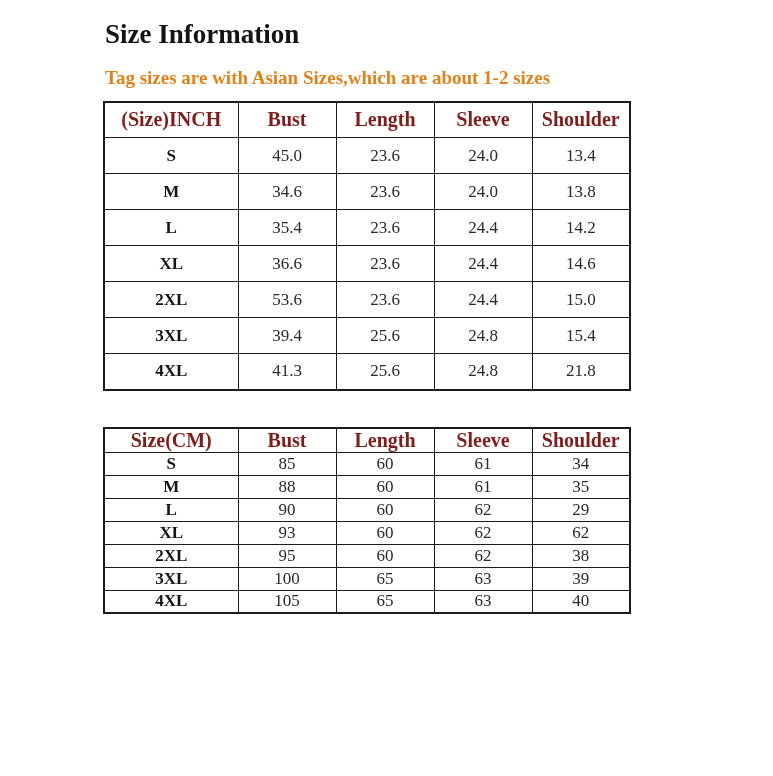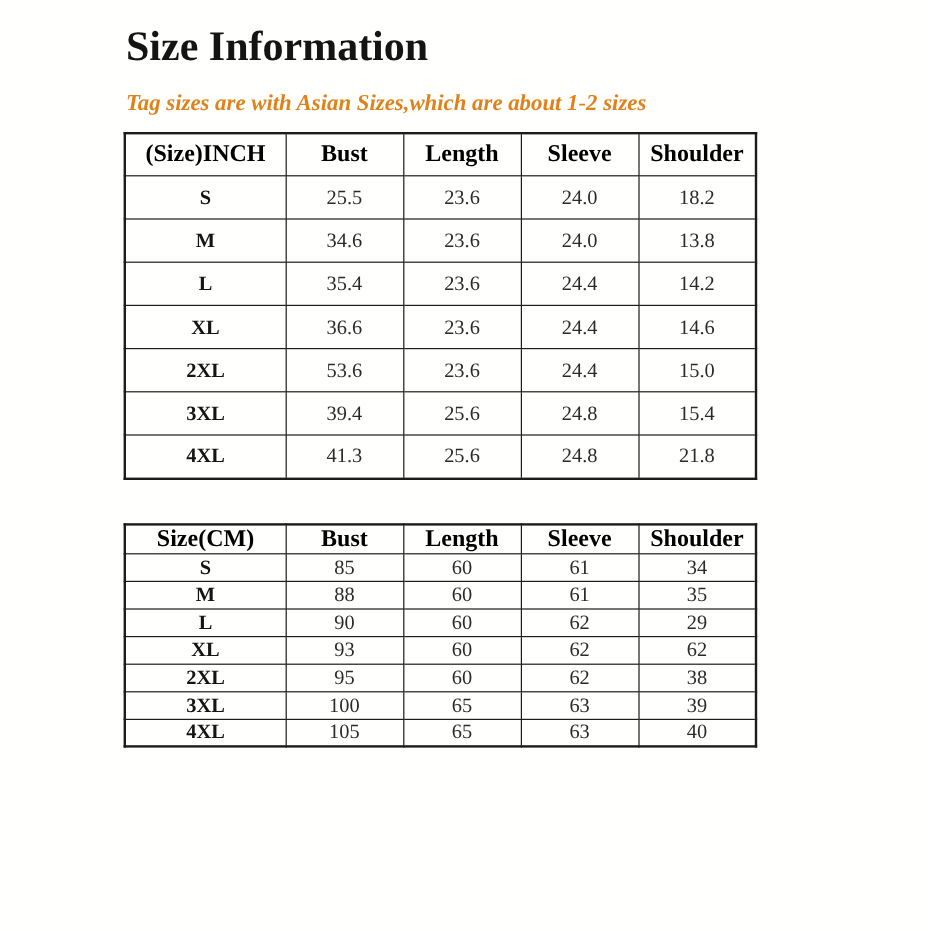--- a/index.html
+++ b/index.html
@@ -13,32 +13,31 @@
     font-family: "Liberation Serif", serif;
     color: #1b1b1b;
     overflow: hidden;
   }
   .content {
     margin-left: 103px;
     width: 560px;
   }
   .page-title {
     margin: 20px 0 0 2px;
-    font-size: 35px;
+    font-size: 27px;
     line-height: 1.1;
     font-weight: bold;
     color: #141414;
   }
   .disclaimer {
     margin: 9px 0 5px 2px;
     font-weight: bold;
     font-size: 19px;
     line-height: 37px;
     color: #e0821c;
-    font-style: italic;
   }
   .disclaimer .line {
     display: block;
     white-space: nowrap;
   }
   table.size-table {
     border-collapse: collapse;
     table-layout: fixed;
     width: 526px;
     border: 2px solid #1c1c1c;
@@ -47,21 +46,21 @@
   table.size-table td {
     border: 1px solid #1c1c1c;
     text-align: center;
     vertical-align: middle;
     padding: 0;
     overflow: hidden;
   }
   table.size-table th {
     font-size: 20px;
     font-weight: bold;
-    color: #000000;
+    color: #7f1d1d;
   }
   table.size-table td {
     font-size: 17px;
     color: #2a2a2a;
   }
   table.size-table td.size-label {
     font-weight: bold;
     font-size: 17px;
     color: #141414;
   }
@@ -93,24 +92,24 @@
           <th>(Size)INCH</th>
           <th>Bust</th>
           <th>Length</th>
           <th>Sleeve</th>
           <th>Shoulder</th>
         </tr>
     </thead>
     <tbody>
         <tr>
           <td class="size-label">S</td>
-          <td class="value">25.5</td>
+          <td class="value">45.0</td>
           <td class="value">23.6</td>
           <td class="value">24.0</td>
-          <td class="value">18.2</td>
+          <td class="value">13.4</td>
         </tr>
         <tr>
           <td class="size-label">M</td>
           <td class="value">34.6</td>
           <td class="value">23.6</td>
           <td class="value">24.0</td>
           <td class="value">13.8</td>
         </tr>
         <tr>
           <td class="size-label">L</td>

